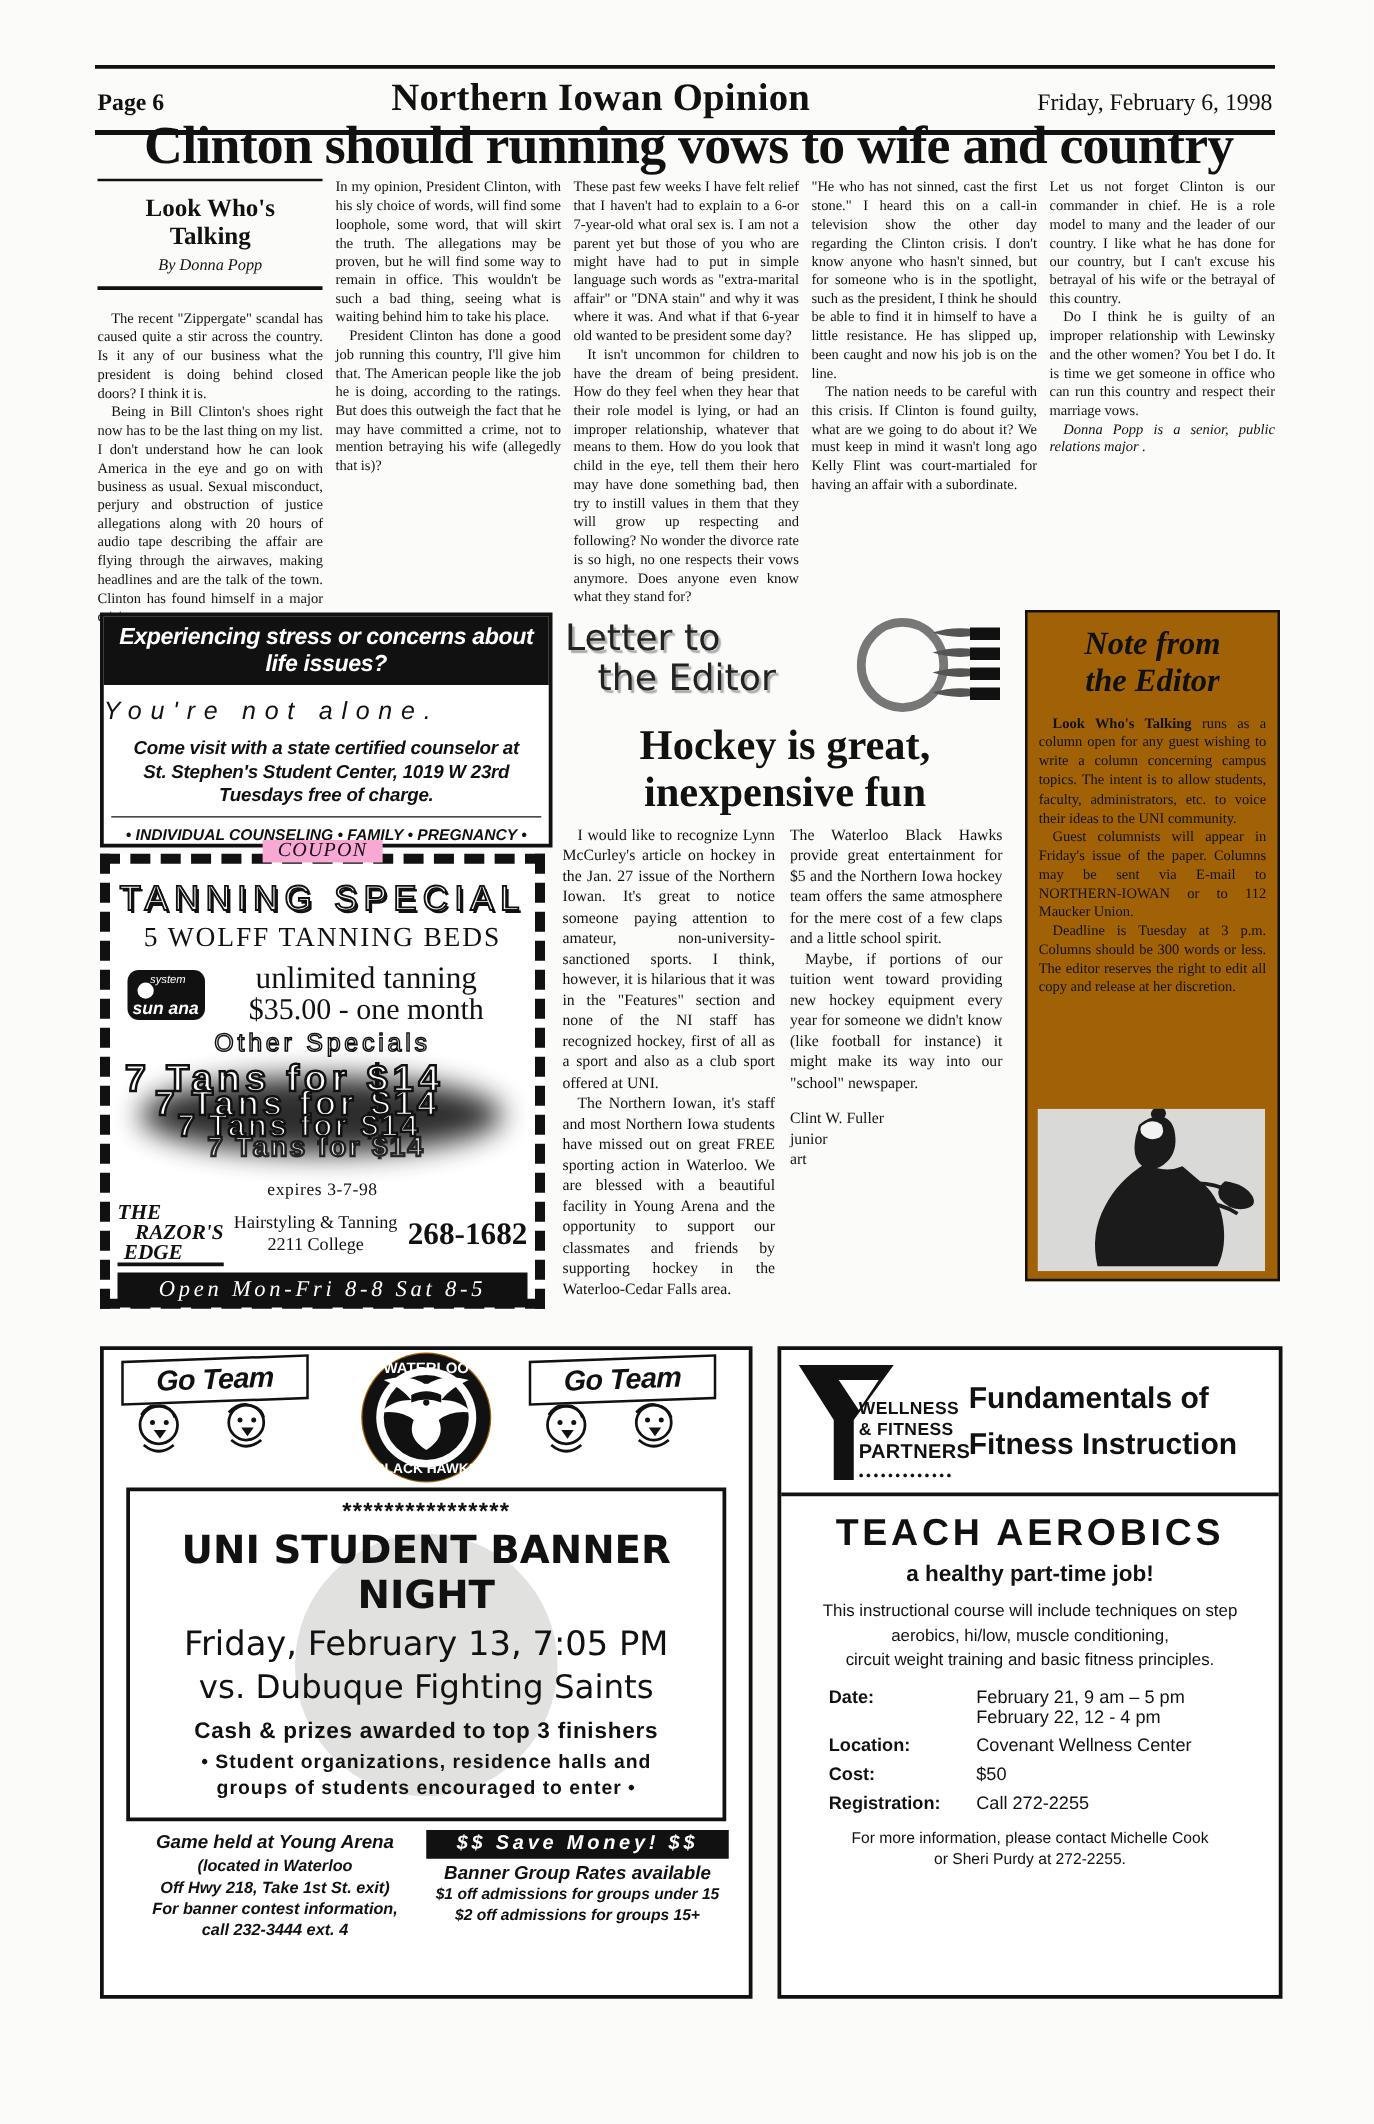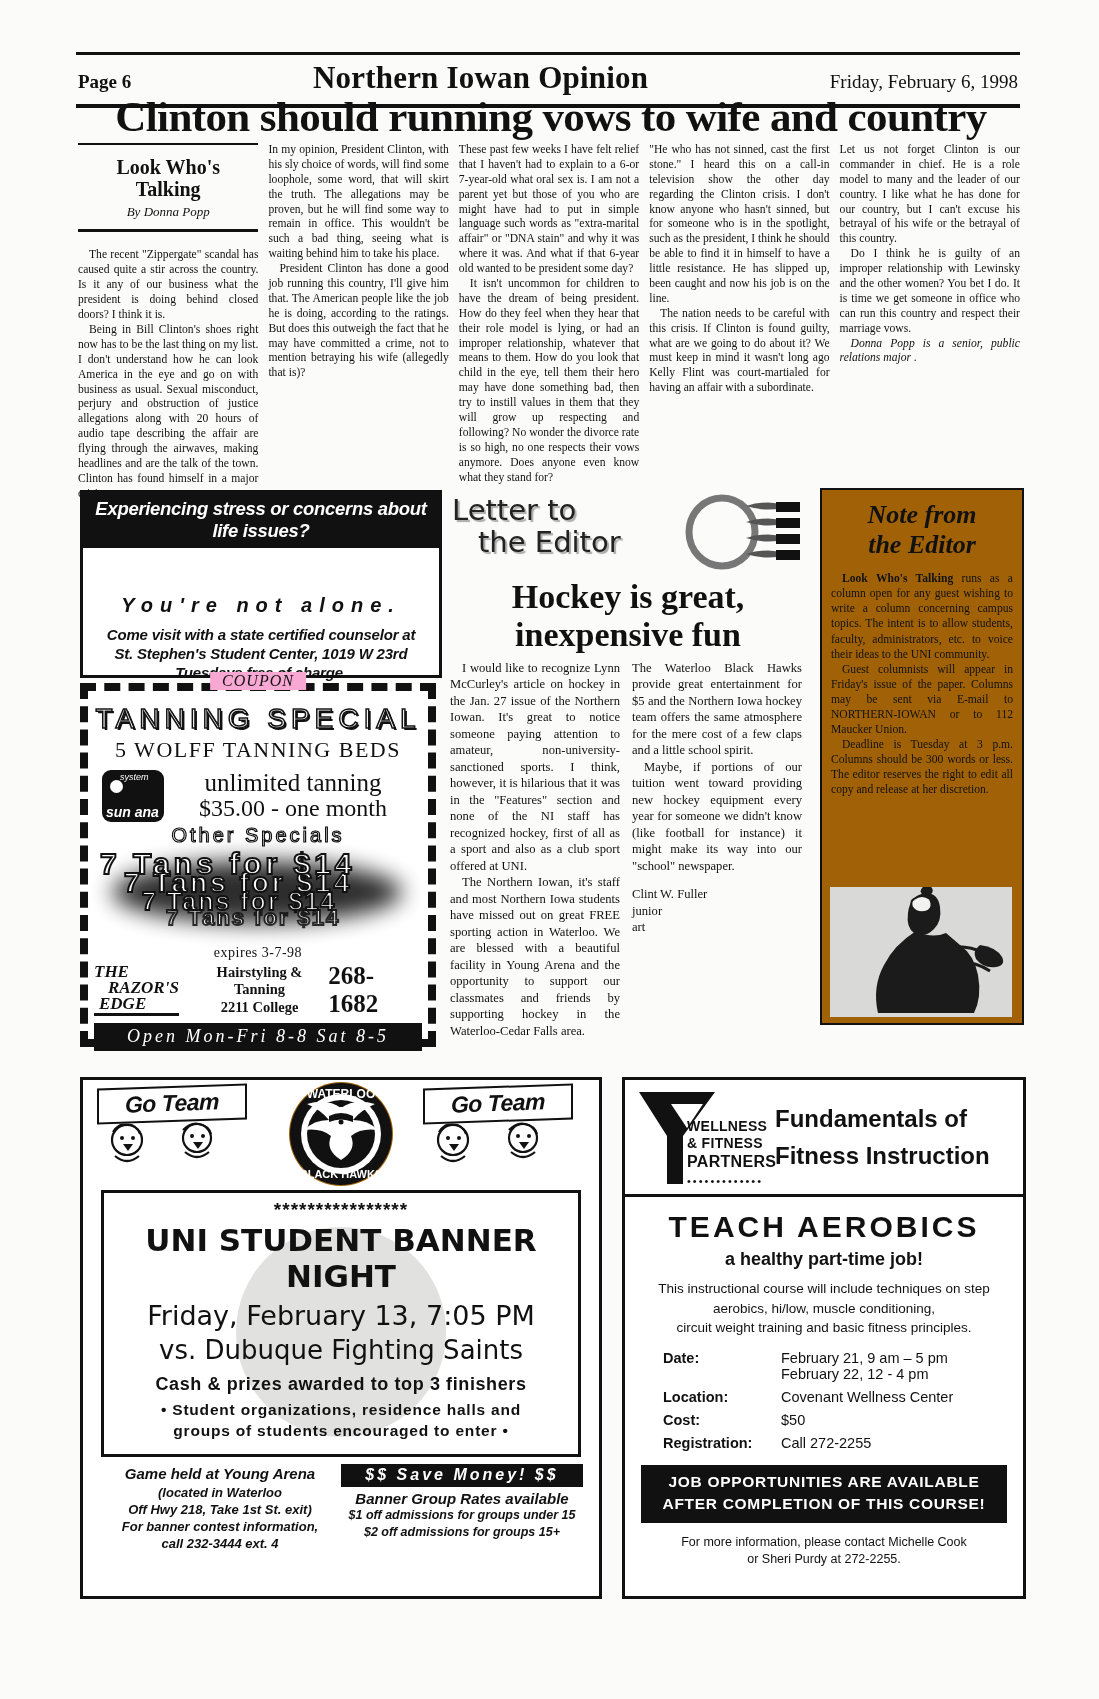--- a/index.html
+++ b/index.html
@@ -36,41 +36,41 @@
   .by-title{text-align:center;font-size:20px;font-weight:bold;line-height:1.12;
     padding:11px 0 3px;}
   .by-author{text-align:center;font-size:13px;font-style:italic;padding-bottom:9px;}
   .col1-spacer{height:10px;}
 
   
   .ad-counsel{position:absolute;left:80px;top:490px;width:356px;height:182px;
     border:3px solid #111;background:#fff;font-family:"Liberation Sans",sans-serif;}
   .cns-bar{background:#111;color:#fff;font-weight:bold;font-style:italic;
     font-size:18.5px;text-align:center;padding:5px 0 6px;letter-spacing:-.3px;}
-  .cns-alone{text-align:center;font-weight:bold;font-style:italic;font-size:20px;
-    letter-spacing:7px;padding:10px 0 8px;margin-top:36px;}
+  .cns-alone{text-align:left;font-weight:normal;font-style:italic;font-size:20px;
+    letter-spacing:7px;padding:10px 0 8px;}
   .cns-l{text-align:center;font-weight:bold;font-style:italic;font-size:15px;
     padding:1px 4px;letter-spacing:-.2px;}
   .cns-hr{border-top:1.5px solid #111;margin:7px 6px 5px;}
   .cns-sm{text-align:center;font-weight:bold;font-style:italic;font-size:12.5px;padding:2px 2px;}
 
   
   .ad-coupon{position:absolute;left:80px;top:683px;width:356px;height:364px;background:#fff;}
   .coupon-dash{position:absolute;inset:0;border:8px dashed #111;}
   .coupon-label{position:absolute;left:50%;top:-11px;transform:translateX(-50%);
     background:#f9a8d4;padding:0 12px;font-size:16px;font-style:italic;
     font-family:"Liberation Serif",serif;letter-spacing:1px;}
   .cp-inner{position:absolute;left:14px;top:20px;width:328px;}
   .cp-title{text-align:center;font-size:28px;letter-spacing:5px;
     font-family:"Liberation Sans",sans-serif;color:#fff;
     -webkit-text-stroke:1.5px #111;text-shadow:2px 2px 0 #111;}
   .cp-sub{text-align:center;font-size:22px;letter-spacing:1.5px;
     font-family:"Liberation Serif",serif;margin-top:2px;}
   .cp-row{display:flex;align-items:center;margin-top:6px;}
-  .sunlogo{width:62px;height:52px;background:#111;border-radius:9px;position:relative;
+  .sunlogo{width:62px;height:40px;background:#111;border-radius:9px;position:relative;
     flex:0 0 auto;margin-left:8px;}
   .sunlogo .t1{position:absolute;left:18px;top:2px;color:#fff;font-size:9px;
     font-style:italic;font-family:"Liberation Sans",sans-serif;}
   .sunlogo .t2{position:absolute;left:4px;bottom:2px;color:#fff;font-size:14px;
     font-weight:bold;font-style:italic;font-family:"Liberation Sans",sans-serif;}
   .sunlogo .dot{position:absolute;left:8px;top:10px;width:13px;height:13px;
     border-radius:50%;background:#fff;}
   .cp-unl{flex:1;text-align:center;font-size:25px;font-family:"Liberation Serif",serif;}
   .cp-price{font-size:24px;margin-top:-2px;}
   .cp-other{text-align:center;font-size:20px;letter-spacing:3px;margin-top:2px;
@@ -84,22 +84,22 @@
   .tan2{left:30px;top:18px;font-size:28px;letter-spacing:3px;}
   .tan3{left:48px;top:38px;font-size:25px;letter-spacing:2px;}
   .tan4{left:72px;top:56px;font-size:22px;letter-spacing:2px;opacity:.85;}
   .cp-exp{text-align:center;font-size:14px;margin-top:4px;letter-spacing:.5px;}
   .cp-foot{display:flex;align-items:center;justify-content:space-between;margin-top:1px;}
   .razor{font-weight:bold;font-style:italic;line-height:.93;font-size:17px;
     font-family:"Liberation Serif",serif;border-bottom:3px solid #111;padding-bottom:1px;}
   .razor span{display:block;}
   .razor .r2{margin-left:14px;}
   .razor .r3{margin-left:5px;}
-  .hair{text-align:center;font-weight:bold;font-size:14.5px;line-height:1.2;
-    font-family:"Liberation Serif",serif;margin-left:12px;}
+  .hair{text-align:center;font-weight:normal;font-size:14.5px;line-height:1.2;
+    font-family:"Liberation Serif",serif;}
   .phone{font-weight:bold;font-size:25px;font-family:"Liberation Serif",serif;}
   .cp-open{background:#111;color:#fff;text-align:center;font-style:italic;
     font-size:18px;letter-spacing:3px;margin-top:5px;padding:3px 0 4px;
     font-family:"Liberation Serif",serif;}
 
   
   .letterhead{position:absolute;left:452px;top:492px;width:350px;height:85px;}
   .lh-txt{position:absolute;left:0;top:2px;width:250px;font-size:29px;
     font-family:"DejaVu Sans",sans-serif;color:#222;line-height:1.12;
     text-shadow:2px 2px 1px #aaa;}
@@ -496,23 +496,19 @@
       </div>
       <div class="wl-row">
         <div class="wl-lab">Cost:</div>
         <div class="wl-val">$50</div>
       </div>
       <div class="wl-row">
         <div class="wl-lab">Registration:</div>
         <div class="wl-val">Call 272-2255</div>
       </div>
     </div>
-    <div class="wl-job">
-      <div>JOB OPPORTUNITIES ARE AVAILABLE</div>
-      <div>AFTER COMPLETION OF THIS COURSE!</div>
-    </div>
     <div class="wl-info">
       <div>For more information, please contact Michelle Cook</div>
       <div>or Sheri Purdy at 272-2255.</div>
     </div>
   </div>
 
 </div>
 
 </body></html>

